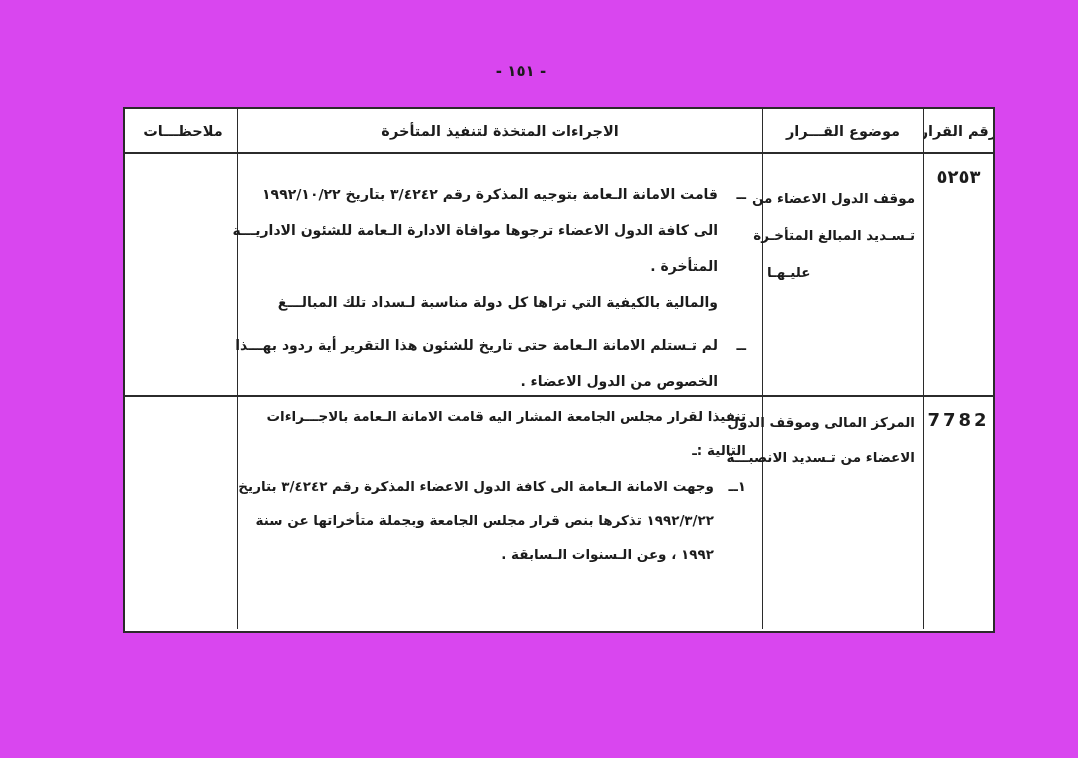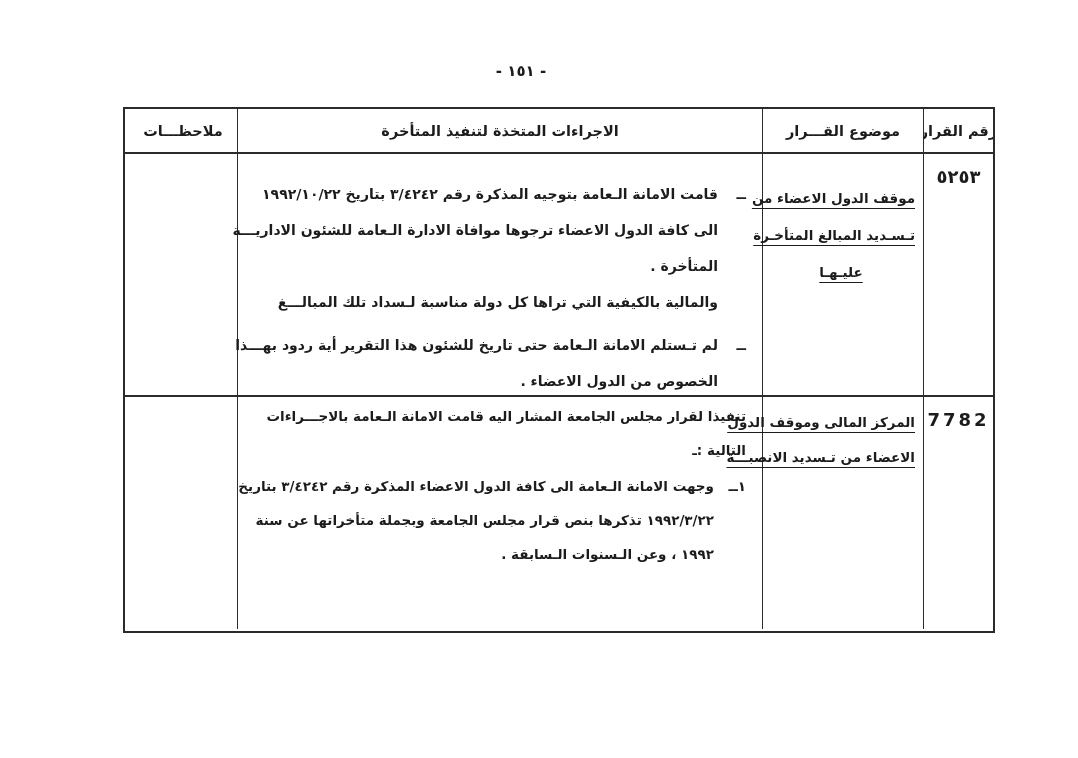--- a/index.html
+++ b/index.html
@@ -2,21 +2,21 @@
 <html><head>
 <meta charset="utf-8">
 <style>
   * { margin: 0; padding: 0; box-sizing: border-box; }
   html, body { background: #e8e8e8; }
   body { font-family: "DejaVu Sans", sans-serif; }
   .page {
     position: relative;
     width: 1078px;
     height: 758px;
-    background: #ffffff;
+    background: #d946ef;
     color: #1c1c1c;
     overflow: hidden;
   }
   .page-number {
     position: absolute;
     top: 62px;
     left: 0;
     width: 1042px;
     text-align: center;
     font-size: 15px;
@@ -46,22 +46,22 @@
     display: flex; align-items: center; justify-content: center;
     font-size: 14.5px; font-weight: bold; white-space: nowrap; overflow: hidden;
   }
   .num-cell {
     text-align: center; padding-top: 12px;
     font-size: 18px; font-weight: bold; letter-spacing: 3px;
   }
   .subject-cell { padding: 26px 8px 0 4px; font-size: 13.5px; font-weight: bold; }
   .subject-cell.r2 { padding-top: 8px; }
   .subject-line {
-    display: block; line-height: 37px; white-space: nowrap; text-align: center;
-    text-decoration: underline; text-underline-offset: 5px; text-decoration-thickness: 1px;
+    display: block; line-height: 37px; white-space: nowrap; text-align: left;
+    text-underline-offset: 5px; text-decoration-thickness: 1px;
   }
   .subject-cell.r2 .subject-line { line-height: 35px; }
   .proc-cell { padding: 22px 16px 0 10px; font-size: 14px; font-weight: bold; text-align: right; }
   .proc-cell.r2 { padding-top: 2px; font-size: 13.5px; }
   .para { display: flex; }
   .para + .para { margin-top: 7px; }
   .marker { flex: 0 0 28px; line-height: 36px; white-space: nowrap; }
   .marker.item { flex-basis: 32px; }
   .plines { flex: 1 1 auto; min-width: 0; }
   .pline { line-height: 36px; white-space: nowrap; }

